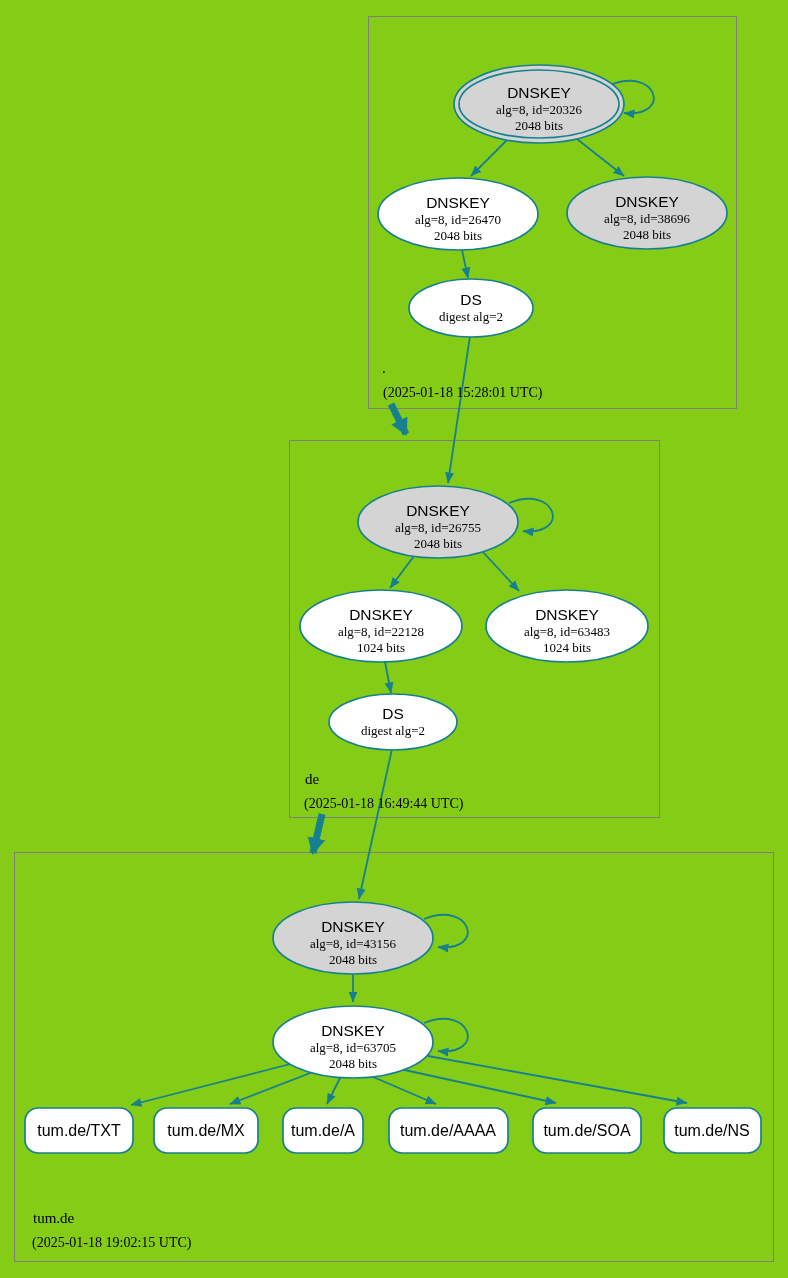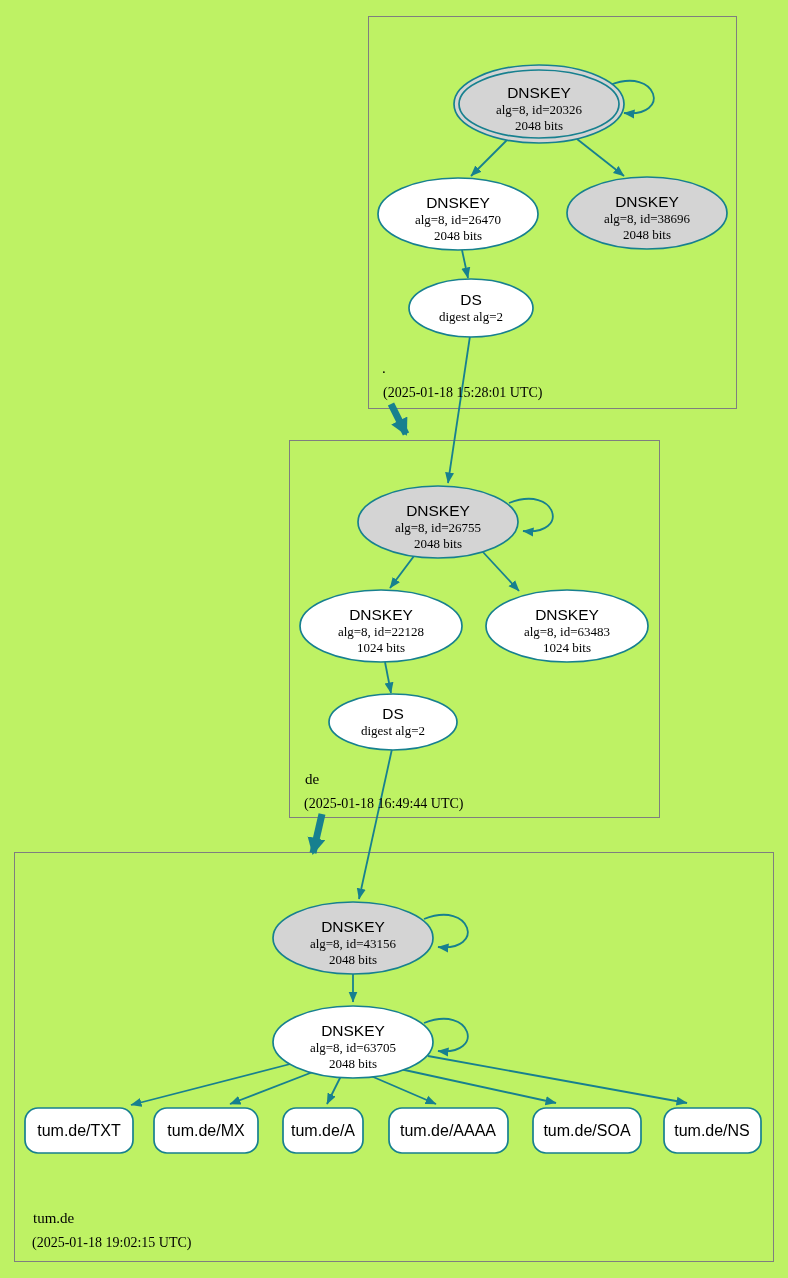--- a/index.html
+++ b/index.html
@@ -1,16 +1,16 @@
 <!DOCTYPE html>
 <html><head>
 <meta charset="utf-8">
 <style>
   html,body{margin:0;padding:0;background:#ffffff;}
-  .stage{width:788px;height:1278px;position:relative;background:#bef264;}
+  .stage{width:788px;height:1278px;position:relative;background:#84cc16;}
   svg{display:block;}
   .zone-rect{fill:none;stroke:#7f7f7f;stroke-width:1;}
   .edge{stroke:#17808f;stroke-width:1.8;fill:none;}
   .edge-thick{stroke:#17808f;stroke-width:7;fill:none;}
   .node-ellipse{stroke:#17808f;stroke-width:1.7;fill:#ffffff;}
   .node-ellipse.gray{fill:#d4d4d4;}
   .node-ellipse.inner{fill:none;}
   .rrset-rect{stroke:#17808f;stroke-width:1.7;fill:#ffffff;}
   .ntitle{font:15.5px "Liberation Sans", sans-serif;fill:#000;text-anchor:middle;}
   .ndetail{font:13px "Liberation Serif", serif;fill:#000;text-anchor:middle;}

